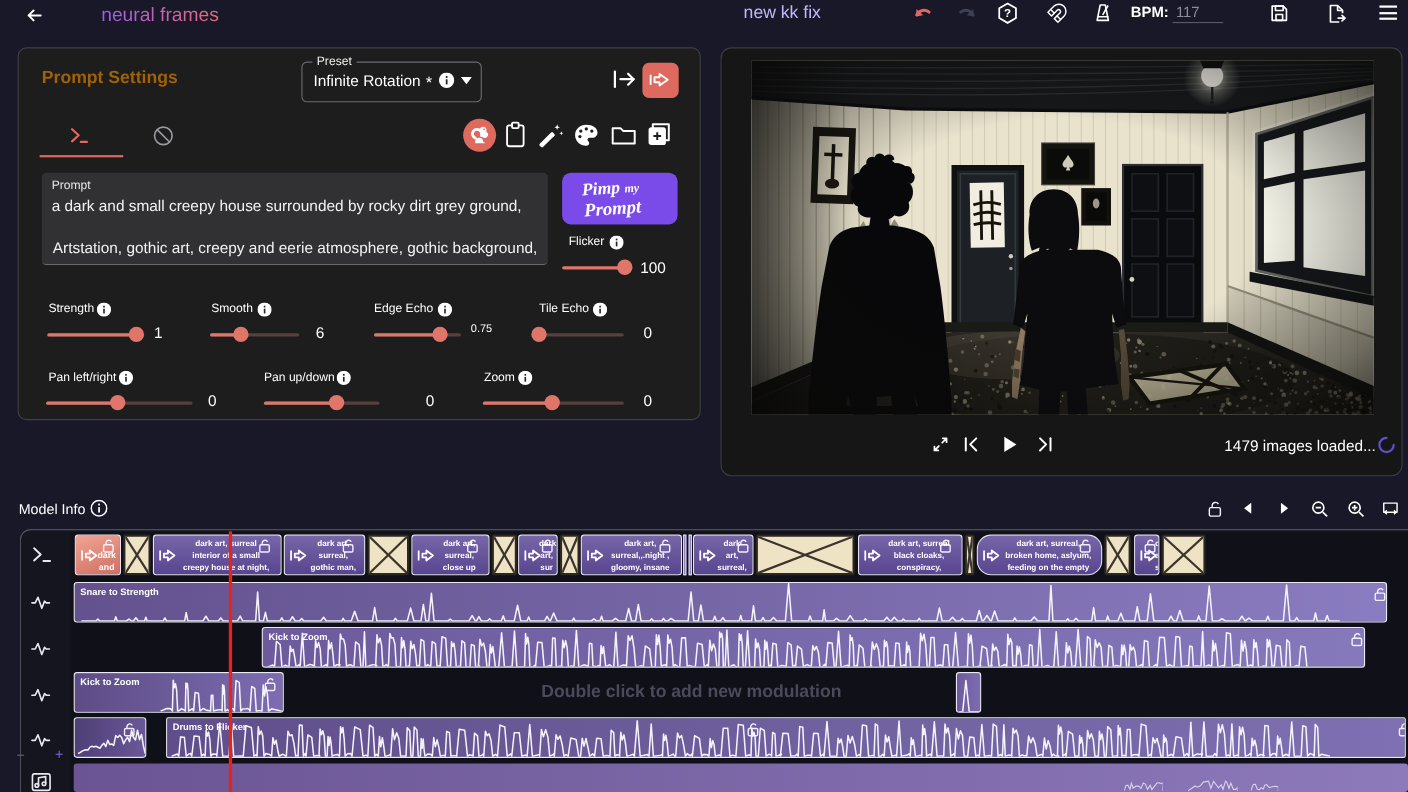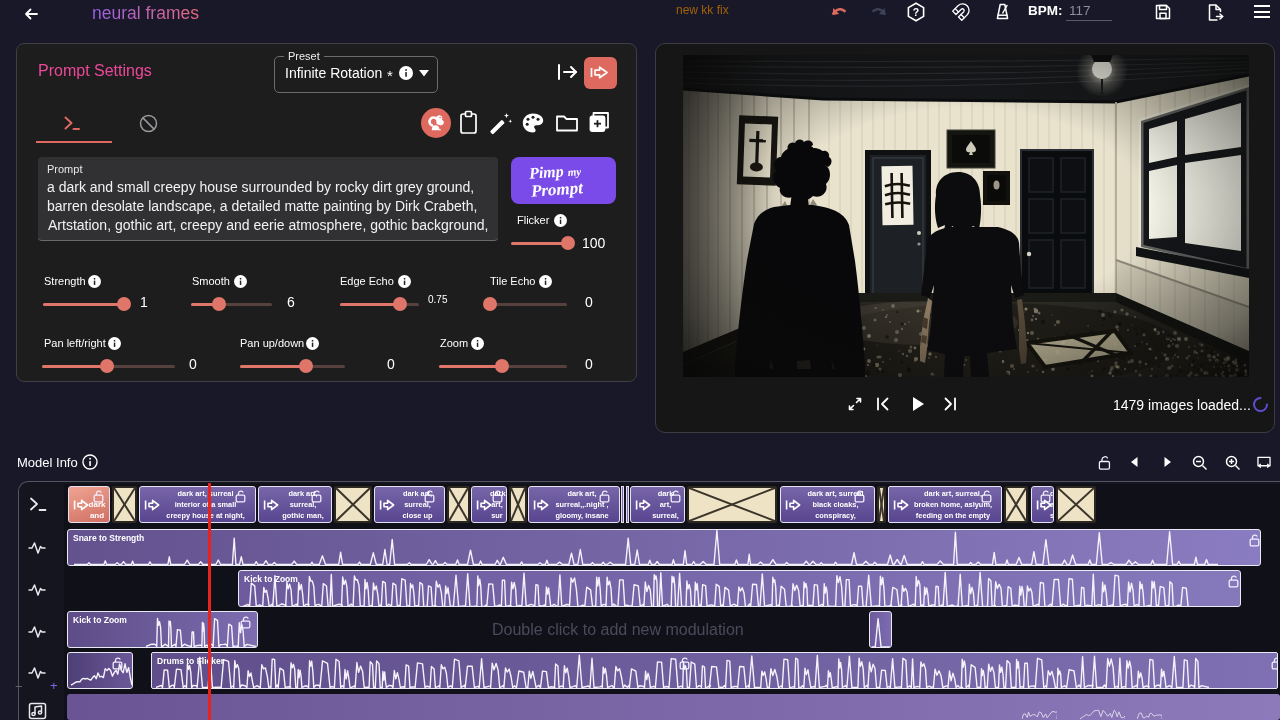--- a/index.html
+++ b/index.html
@@ -5,21 +5,21 @@
 .abs{position:absolute}
 .txt{position:absolute;white-space:nowrap}
 </style></head><body>
 <div class="abs" style="width:1280px;height:642px;background:#181829">
 <svg style="position:absolute;left:23px;top:7px" width="16" height="14" viewBox="0 0 16 14">
       <g stroke="#fff" stroke-width="1.8" fill="none" stroke-linecap="round" stroke-linejoin="round">
         <path d="M14 7 L3 7 M7.5 2.5 L3 7 L7.5 11.5"></path>
       </g>
     </svg>
     <div class="txt" style="left:92px;top:3px;font-size:17.5px;font-weight:500;background:linear-gradient(90deg,#9a5fe8,#e8697c);-webkit-background-clip:text;background-clip:text;color:transparent">neural frames</div>
-    <div class="txt" style="left:676px;top:3px;font-size:12px;color:#a16207">new kk fix</div>
+    <div class="txt" style="left:676px;top:3px;font-size:16px;color:#c4b5fd">new kk fix</div>
     <svg style="position:absolute;left:830px;top:3px" width="19" height="17" viewBox="0 0 19 14">
       <g stroke="#e0695f" fill="#e0695f">
         <path d="M3 10 C4.5 5.5 9.5 3.5 13.5 5.8 L15.5 7.2" fill="none" stroke-width="2.6"></path>
         <path d="M3.2 3.6 L2.6 10.4 L9.2 9.4 Z" stroke="none"></path>
       </g>
     </svg>
     <svg style="position:absolute;left:869px;top:3px" width="19" height="17" viewBox="0 0 19 14">
       <g stroke="#3e4053" fill="#3e4053">
         <path d="M16 10 C14.5 5.5 9.5 3.5 5.5 5.8 L3.5 7.2" fill="none" stroke-width="2.6"></path>
         <path d="M15.8 3.6 L16.4 10.4 L9.8 9.4 Z" stroke="none"></path>
@@ -57,21 +57,21 @@
       <g stroke="#fff" stroke-width="1.5" fill="none" stroke-linejoin="round">
         <path d="M11.5 17 H3.5 V2 H10 L14.5 6.5 V9"></path>
         <path d="M10 2 V6.5 H14.5"></path>
         <path d="M10.5 13.5 H16.5 M14 11 L16.8 13.5 L14 16" stroke-linecap="round"></path>
       </g>
     </svg>
     <div class="abs" style="left:1254px;top:5px;width:16px;height:2.4px;background:#fff"></div>
     <div class="abs" style="left:1254px;top:10.5px;width:16px;height:2.4px;background:#fff"></div>
     <div class="abs" style="left:1254px;top:16px;width:16px;height:2.4px;background:#fff"></div>
     <div class="abs" style="left:16px;top:43px;width:621px;height:339px;background:#1d1d1e;border:1px solid #3f3f44;border-radius:8px"></div>
-    <div class="txt" style="left:38px;top:62px;font-size:16px;font-weight:normal;color:#ec4899">Prompt Settings</div>
+    <div class="txt" style="left:38px;top:62px;font-size:16px;font-weight:bold;color:#a16207">Prompt Settings</div>
     <div class="abs" style="left:274px;top:56px;width:164px;height:37px;border:1px solid #6c6c70;border-radius:5px"></div>
     <div class="txt" style="left:284px;top:50px;font-size:11px;color:#eee;background:#1d1d1e;padding:0 4px">Preset</div>
     <div class="txt" style="left:285px;top:65px;font-size:14px;color:#fff">Infinite Rotation</div>
     <div class="txt" style="left:387px;top:67px;font-size:15px;color:#fff">*</div>
     <svg style="position:absolute;left:399px;top:66px" width="14" height="14" viewBox="0 0 15 15">
       <circle cx="7.5" cy="7.5" r="7.5" fill="#fff"></circle>
       <rect x="6.7" y="6.5" width="1.7" height="5" fill="#222"></rect>
       <rect x="6.7" y="3.4" width="1.7" height="1.8" fill="#222"></rect>
     </svg>
     <svg style="position:absolute;left:419px;top:70px" width="10" height="7" viewBox="0 0 10 7">
@@ -145,21 +145,20 @@
         <rect x="2.5" y="6.5" width="14" height="14.5" rx="1.5" fill="#fff"></rect>
       </g>
       <g stroke="#1d1d1e" stroke-width="1.8">
         <line x1="9.5" y1="10.2" x2="9.5" y2="17.2"></line>
         <line x1="6" y1="13.7" x2="13" y2="13.7"></line>
       </g>
     </svg>
     <div class="abs" style="left:38px;top:157px;width:460px;height:84px;background:#313134;border-radius:4px;border-bottom:1px solid #6a6a6e"></div>
     <div class="txt" style="left:47px;top:163px;font-size:11px;color:#e8e8e8">Prompt</div>
     <div class="txt" style="left:47px;top:179px;font-size:14px;color:#f2f2f2">a dark and small creepy house surrounded by rocky dirt grey ground,</div>
-    <div class="txt" style="left:47px;top:198px;font-size:14px;color:#f2f2f2">barren desolate landscape, a detailed matte painting by Dirk Crabeth,</div>
     <div class="txt" style="left:48px;top:217px;font-size:14px;color:#f2f2f2">Artstation, gothic art, creepy and eerie atmosphere, gothic background,</div>
     <div class="abs" style="left:511px;top:157px;width:105px;height:47px;background:#7a4be8;border-radius:8px"></div>
     <div class="txt" style="left:529px;top:163px;font-size:16px;font-weight:bold;font-style:italic;color:#fff;font-family:'Liberation Serif',serif;transform:rotate(-4deg)">Pimp <span style="font-size:11px">my</span></div>
     <div class="txt" style="left:531px;top:180px;font-size:17px;font-weight:bold;font-style:italic;color:#fff;font-family:'Liberation Serif',serif;transform:rotate(-4deg)">Prompt</div>
     <div class="txt" style="left:517px;top:214px;font-size:11px;color:#fff">Flicker</div>
     <svg style="position:absolute;left:554px;top:214px" width="13" height="13" viewBox="0 0 15 15">
       <circle cx="7.5" cy="7.5" r="7.5" fill="#fff"></circle>
       <rect x="6.7" y="6.5" width="1.7" height="5" fill="#222"></rect>
       <rect x="6.7" y="3.4" width="1.7" height="1.8" fill="#222"></rect>
     </svg>
@@ -1097,21 +1096,21 @@
         </g>
       </svg>
       <div style="position:absolute;left:18px;right:2px;top:1px;font-size:7.4px;line-height:11.0px;color:#fff;text-align:center;font-weight:bold">dark art, surreal<br>black cloaks,<br>conspiracy,</div>
     </div>
     <div class="abs" style="left:877px;top:486px;width:9px;height:37px;background:#efe3c6;border:2px solid #2c2720;border-radius:2px">
       <svg width="5" height="33" viewBox="0 0 5 33" style="position:absolute">
         <line x1="0" y1="0" x2="5" y2="33" stroke="#3a342a" stroke-width="2"></line>
         <line x1="5" y1="0" x2="0" y2="33" stroke="#3a342a" stroke-width="2"></line>
       </svg>
     </div>
-    <div class="abs" style="left:888px;top:486px;width:114px;height:37px;background:linear-gradient(180deg,#7766a8,#584590);border:1px solid #e6e2f2;border-radius:2px;overflow:hidden">
+    <div class="abs" style="left:888px;top:486px;width:114px;height:37px;background:linear-gradient(180deg,#7766a8,#584590);border:1px solid #e6e2f2;border-radius:13px;overflow:hidden">
       <svg style="position:absolute;left:4px;top:10px" width="16" height="16" viewBox="0 0 16 16">
         <g stroke="#fff" stroke-width="1.6" fill="none" stroke-linejoin="round">
           <line x1="1.6" y1="3.5" x2="1.6" y2="12.5"></line>
           <path d="M5 6.2 H8.6 V3.4 L14.6 8 L8.6 12.6 V9.8 H5 Z"></path>
         </g>
       </svg>
       <svg style="position:absolute;right:8px;top:3px" width="12" height="13" viewBox="0 0 12 13">
         <g fill="none" stroke="#f2efff" stroke-width="1.3">
           <rect x="1.2" y="5.2" width="8.6" height="6.6" rx="1.2"></rect>
           <path d="M3.4 5 L3.4 3.6 A2.6 2.6 0 0 1 8.3 2.5"></path>
@@ -1175,21 +1174,21 @@
         <path d="M78.0 34.5L83.6 32.1L86.6 32.2L88.1 33.3L88.7 34.5L89.5 6.5L90.5 13.3L91.5 9.6L92.6 15.7L93.5 34.5L95.0 34.0L97.0 32.2L100.1 34.1L100.5 34.5L101.0 8.9L101.6 13.0L102.3 9.4L102.9 16.2L103.5 34.5L106.9 32.3L108.0 34.5L109.4 17.6L112.4 18.2L113.8 34.5L116.7 32.1L120.0 33.8L122.2 34.1L123.4 34.5L124.1 20.0L125.5 20.0L126.1 34.5L128.3 33.7L131.5 33.3L133.6 33.3L133.9 34.5L134.4 10.5L134.9 19.0L135.5 11.1L136.1 16.6L136.6 34.5L138.8 33.1L140.3 34.4L142.2 32.1L144.1 32.6L145.1 34.5L146.6 6.7L149.5 8.3L150.9 34.5L152.6 32.6L155.7 32.4L157.3 32.1L159.0 33.6L159.3 34.5L160.8 12.1L163.6 13.8L165.0 34.5L167.2 34.1L168.8 34.1L170.2 34.5L171.3 10.8L172.5 20.7L173.8 12.4L175.1 19.2L176.2 34.5L178.9 32.4L188.0 34.5" fill="none" stroke="#f4f2fa" stroke-width="1.4" stroke-linejoin="round"></path>
       </svg>
       <div style="position:absolute;left:5px;top:3px;font-size:8.5px;color:#fff;font-weight:bold;white-space:nowrap">Kick to Zoom</div>
       <svg style="position:absolute;left:172px;top:4px" width="12" height="13" viewBox="0 0 12 13">
         <g fill="none" stroke="#f2efff" stroke-width="1.3">
           <rect x="1.2" y="5.2" width="8.6" height="6.6" rx="1.2"></rect>
           <path d="M3.4 5 L3.4 3.6 A2.6 2.6 0 0 1 8.3 2.5"></path>
         </g>
       </svg>
     </div>
-    <div class="txt" style="left:492px;top:621px;font-size:16px;font-weight:normal;color:#4a4a5c">Double click to add new modulation</div>
+    <div class="txt" style="left:492px;top:621px;font-size:16px;font-weight:bold;color:#4a4a5c">Double click to add new modulation</div>
     <div class="abs" style="left:869px;top:611px;width:23px;height:37px;background:linear-gradient(90deg,#6c5a9c,#7d6cb0);border:1px solid #ece9f6;border-radius:3px;overflow:hidden">
       <svg width="23" height="37" viewBox="0 0 23 37" style="position:absolute;left:0;top:0" preserveAspectRatio="none">
         <path d="M2.0 35.0L5.2 35.0L8.1 6.6L11.1 35.0L20.0 35.0" fill="none" stroke="#f4f2fa" stroke-width="1.4" stroke-linejoin="round"></path>
       </svg>
     </div>
     <div class="abs" style="left:67px;top:652px;width:66px;height:37px;background:linear-gradient(90deg,#4e3f76,#6a5798);border:1px solid #ece9f6;border-radius:3px;overflow:hidden">
       <svg width="66" height="37" viewBox="0 0 66 37" style="position:absolute;left:0;top:0" preserveAspectRatio="none">
         <path d="M3.0 32.0L4.8 31.2L6.6 29.8L8.4 29.0L10.2 28.6L12.0 28.8L13.8 26.2L15.6 25.4L17.4 26.0L19.2 25.4L21.0 26.3L22.8 27.2L24.6 24.6L26.4 22.7L28.2 25.7L30.0 20.0L31.8 23.8L33.6 23.3L35.4 24.6L37.2 15.7L39.0 17.4L40.8 15.5L42.6 17.5L44.4 23.1L46.2 19.6L48.0 17.2L49.8 21.2L51.6 10.9L53.4 17.4L55.2 19.7L57.0 10.8L58.8 19.4L60.6 14.7L62.4 25.0L64.0 32.0" fill="none" stroke="#f4f2fa" stroke-width="1.4" stroke-linejoin="round"></path>
       </svg>
       <svg style="position:absolute;left:44px;top:4px" width="12" height="13" viewBox="0 0 12 13">

